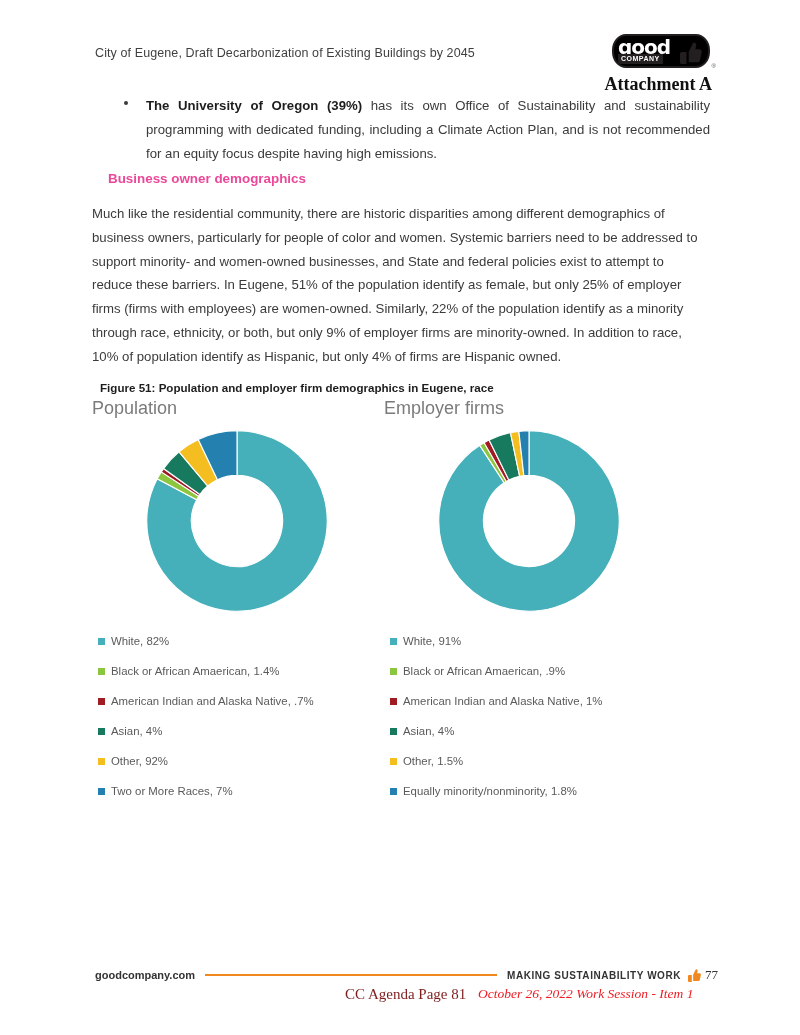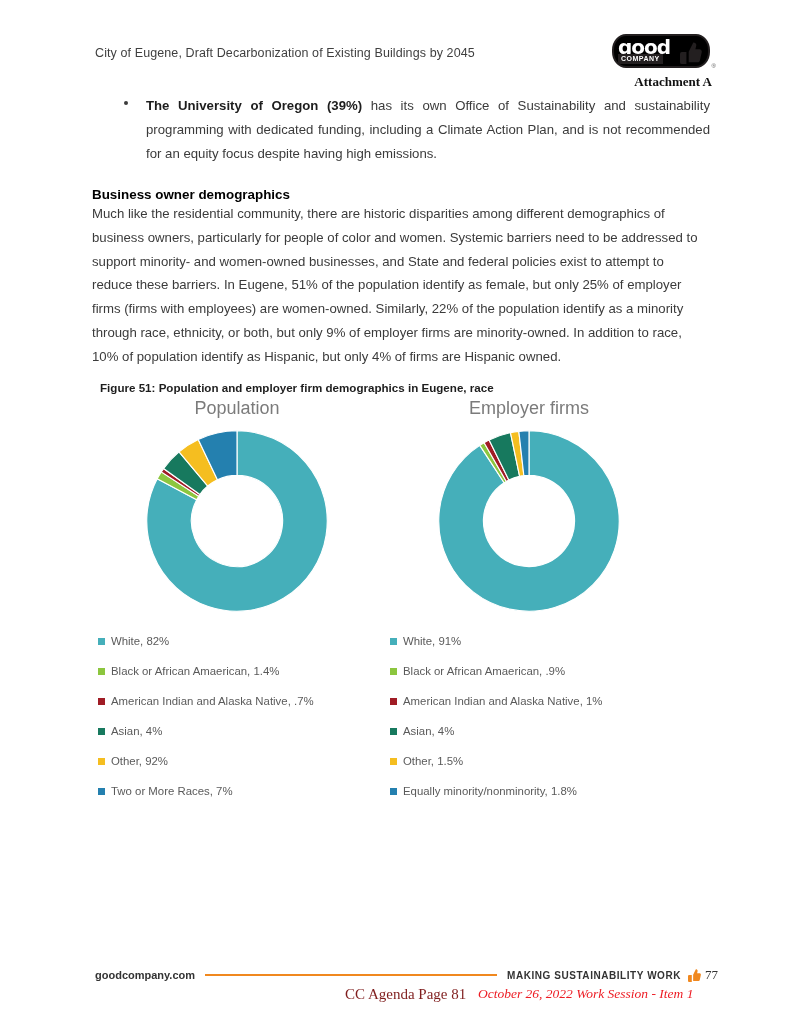--- a/index.html
+++ b/index.html
@@ -92,21 +92,21 @@
     bottom: -1px;
     font-size: 6px;
     color: #555;
   }
   .attachment {
     position: absolute;
     top: 32px;
     right: -2px;
     font-family: "Liberation Serif", serif;
     font-weight: bold;
-    font-size: 13px;
+    font-size: 18px;
     color: #111;
     white-space: nowrap;
   }
 
   
   .bullet-block {
     position: absolute;
     top: 94px;
     left: 112px;
     width: 598px;
@@ -128,25 +128,24 @@
     font-size: 13.2px;
     line-height: 24px;
     text-align: justify;
     color: #3b3b3b;
   }
   .bullet-text b { color: #1d1d1d; }
 
   .subhead {
     position: absolute;
     top: 171px;
-    left: 92px;
+    left: 108px;
     font-size: 13.4px;
     font-weight: bold;
-    color: #000000;
-    margin-top: 16px;
+    color: #ec4899;
   }
 
   .para {
     position: absolute;
     top: 202px;
     left: 92px;
     width: 612px;
     font-size: 13.2px;
     line-height: 23.8px;
     color: #3b3b3b;
@@ -176,21 +175,20 @@
     width: 290px;
     height: 410px;
   }
   .chart-block.left  { left: 0px; }
   .chart-block.right { left: 292px; }
 
   .chart-title {
     position: absolute;
     top: 0;
     width: 100%;
-    text-align: center;
     font-size: 18px;
     color: #7b7b7b;
     font-weight: normal;
   }
   .donut-wrap {
     position: absolute;
     top: 28px;
     left: 50%;
     transform: translateX(-50%);
     width: 190px;

